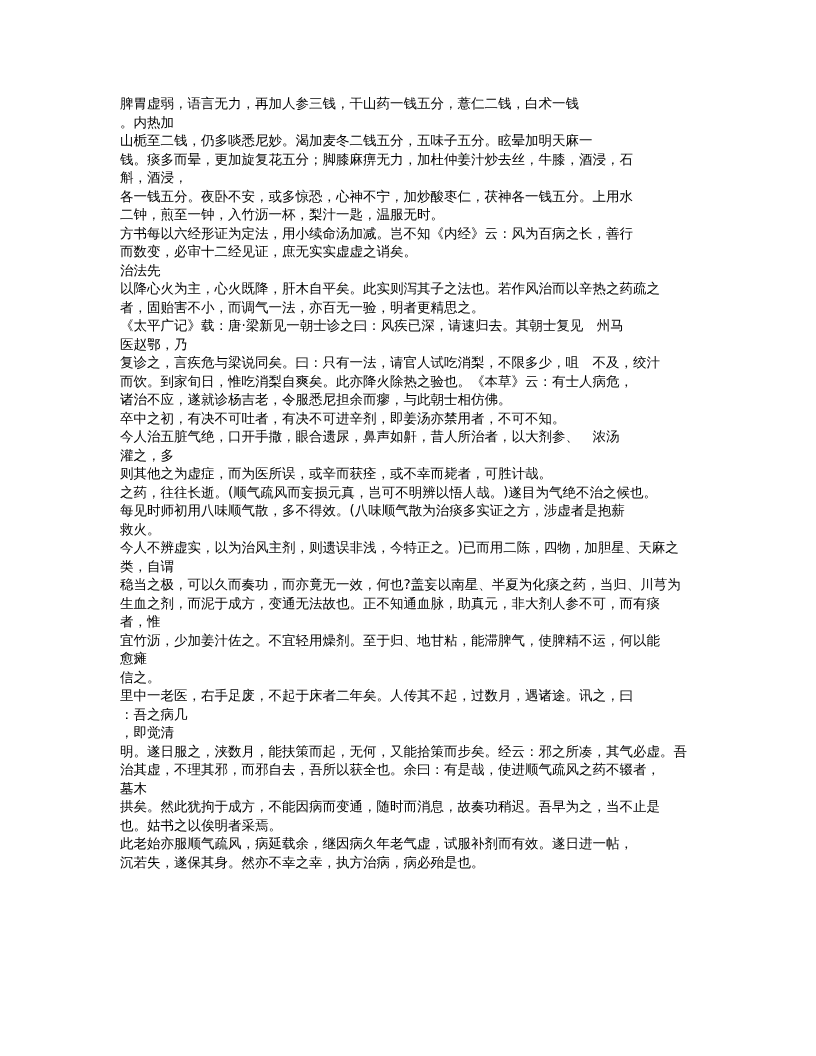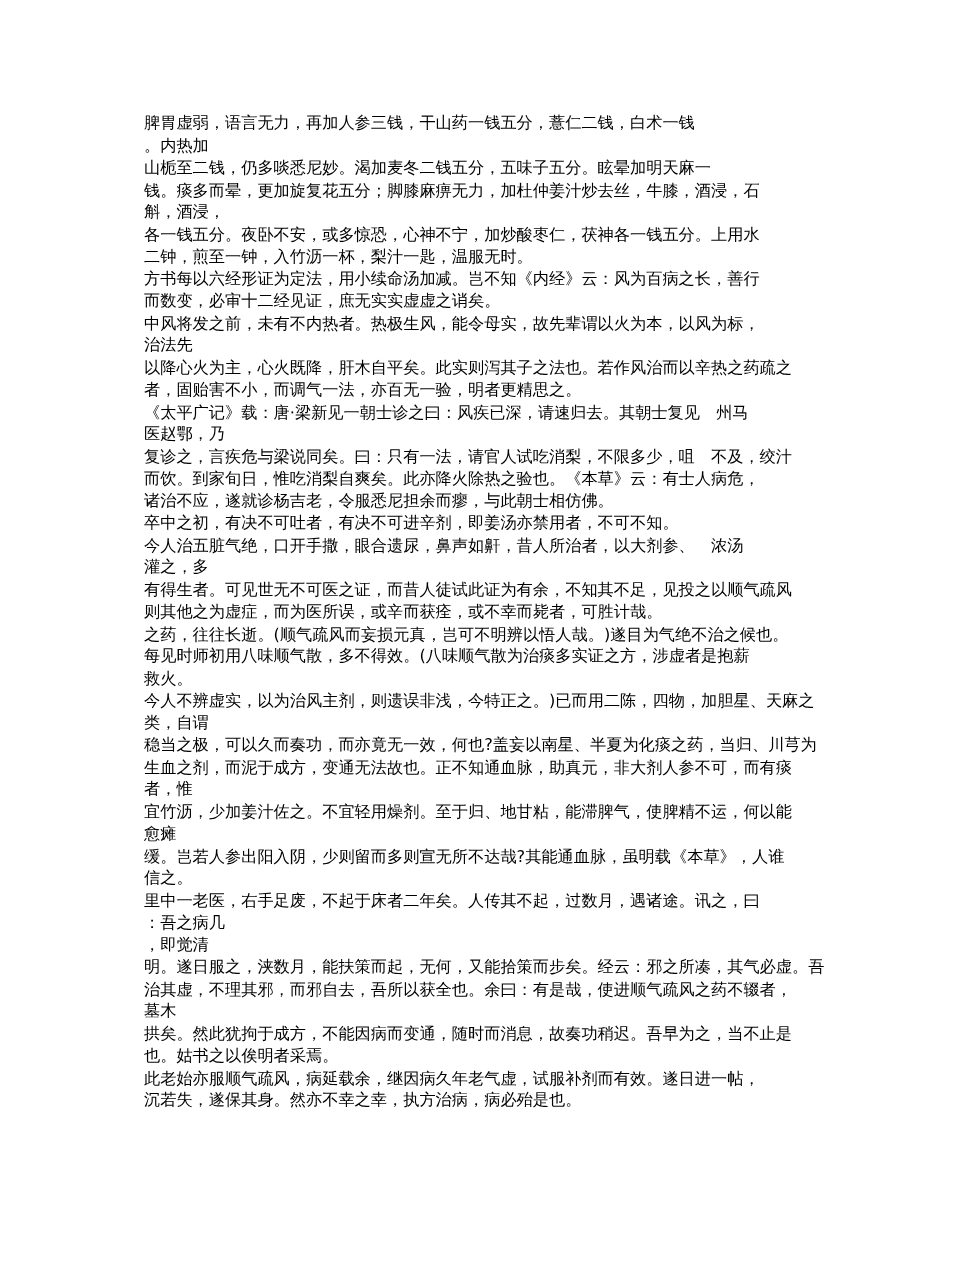--- a/index.html
+++ b/index.html
@@ -36,45 +36,42 @@
   <div class="text-block">
       <div class="line">脾胃虚弱，语言无力，再加人参三钱，干山药一钱五分，薏仁二钱，白术一钱</div>
       <div class="line">。内热加</div>
       <div class="line">山栀至二钱，仍多啖悉尼妙。渴加麦冬二钱五分，五味子五分。眩晕加明天麻一</div>
       <div class="line">钱。痰多而晕，更加旋复花五分；脚膝麻痹无力，加杜仲姜汁炒去丝，牛膝，酒浸，石</div>
       <div class="line">斛，酒浸，</div>
       <div class="line">各一钱五分。夜卧不安，或多惊恐，心神不宁，加炒酸枣仁，茯神各一钱五分。上用水</div>
       <div class="line">二钟，煎至一钟，入竹沥一杯，梨汁一匙，温服无时。</div>
       <div class="line">方书每以六经形证为定法，用小续命汤加减。岂不知《内经》云：风为百病之长，善行</div>
       <div class="line">而数变，必审十二经见证，庶无实实虚虚之诮矣。</div>
-      <div class="line">中风将发之前，未有不内热者。热极生风，能令母实，故先辈谓以火为本，以风为标，</div>
       <div class="line">治法先</div>
       <div class="line">以降心火为主，心火既降，肝木自平矣。此实则泻其子之法也。若作风治而以辛热之药疏之</div>
       <div class="line">者，固贻害不小，而调气一法，亦百无一验，明者更精思之。</div>
       <div class="line">《太平广记》载：唐·梁新见一朝士诊之曰：风疾已深，请速归去。其朝士复见　州马</div>
       <div class="line">医赵鄂，乃</div>
       <div class="line">复诊之，言疾危与梁说同矣。曰：只有一法，请官人试吃消梨，不限多少，咀　不及，绞汁</div>
       <div class="line">而饮。到家旬日，惟吃消梨自爽矣。此亦降火除热之验也。《本草》云：有士人病危，</div>
       <div class="line">诸治不应，遂就诊杨吉老，令服悉尼担余而瘳，与此朝士相仿佛。</div>
       <div class="line">卒中之初，有决不可吐者，有决不可进辛剂，即姜汤亦禁用者，不可不知。</div>
       <div class="line">今人治五脏气绝，口开手撒，眼合遗尿，鼻声如鼾，昔人所治者，以大剂参、　浓汤</div>
       <div class="line">灌之，多</div>
-      <div class="line">有得生者。可见世无不可医之证，而昔人徒试此证为有余，不知其不足，见投之以顺气疏风</div>
       <div class="line">则其他之为虚症，而为医所误，或辛而获痊，或不幸而毙者，可胜计哉。</div>
       <div class="line">之药，往往长逝。(顺气疏风而妄损元真，岂可不明辨以悟人哉。)遂目为气绝不治之候也。</div>
       <div class="line">每见时师初用八味顺气散，多不得效。(八味顺气散为治痰多实证之方，涉虚者是抱薪</div>
       <div class="line">救火。</div>
       <div class="line">今人不辨虚实，以为治风主剂，则遗误非浅，今特正之。)已而用二陈，四物，加胆星、天麻之</div>
       <div class="line">类，自谓</div>
       <div class="line">稳当之极，可以久而奏功，而亦竟无一效，何也?盖妄以南星、半夏为化痰之药，当归、川芎为</div>
       <div class="line">生血之剂，而泥于成方，变通无法故也。正不知通血脉，助真元，非大剂人参不可，而有痰</div>
       <div class="line">者，惟</div>
       <div class="line">宜竹沥，少加姜汁佐之。不宜轻用燥剂。至于归、地甘粘，能滞脾气，使脾精不运，何以能</div>
       <div class="line">愈瘫</div>
-      <div class="line">缓。岂若人参出阳入阴，少则留而多则宣无所不达哉?其能通血脉，虽明载《本草》，人谁</div>
       <div class="line">信之。</div>
       <div class="line">里中一老医，右手足废，不起于床者二年矣。人传其不起，过数月，遇诸途。讯之，曰</div>
       <div class="line">：吾之病几</div>
       <div class="line">，即觉清</div>
       <div class="line">明。遂日服之，浃数月，能扶策而起，无何，又能拾策而步矣。经云：邪之所凑，其气必虚。吾</div>
       <div class="line">治其虚，不理其邪，而邪自去，吾所以获全也。余曰：有是哉，使进顺气疏风之药不辍者，</div>
       <div class="line">墓木</div>
       <div class="line">拱矣。然此犹拘于成方，不能因病而变通，随时而消息，故奏功稍迟。吾早为之，当不止是</div>
       <div class="line">也。姑书之以俟明者采焉。</div>
       <div class="line">此老始亦服顺气疏风，病延载余，继因病久年老气虚，试服补剂而有效。遂日进一帖，</div>

